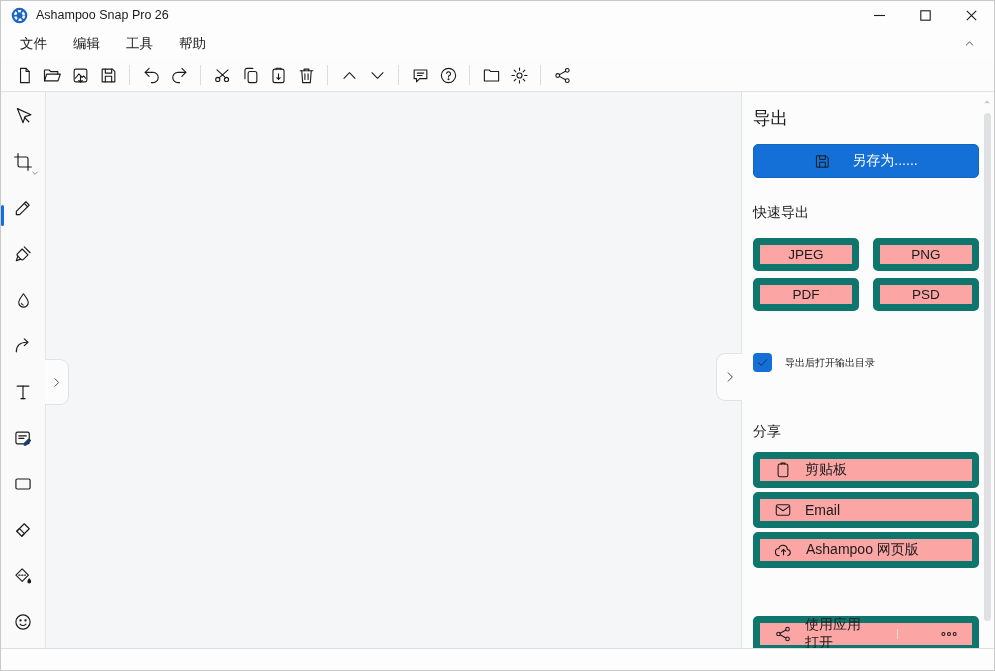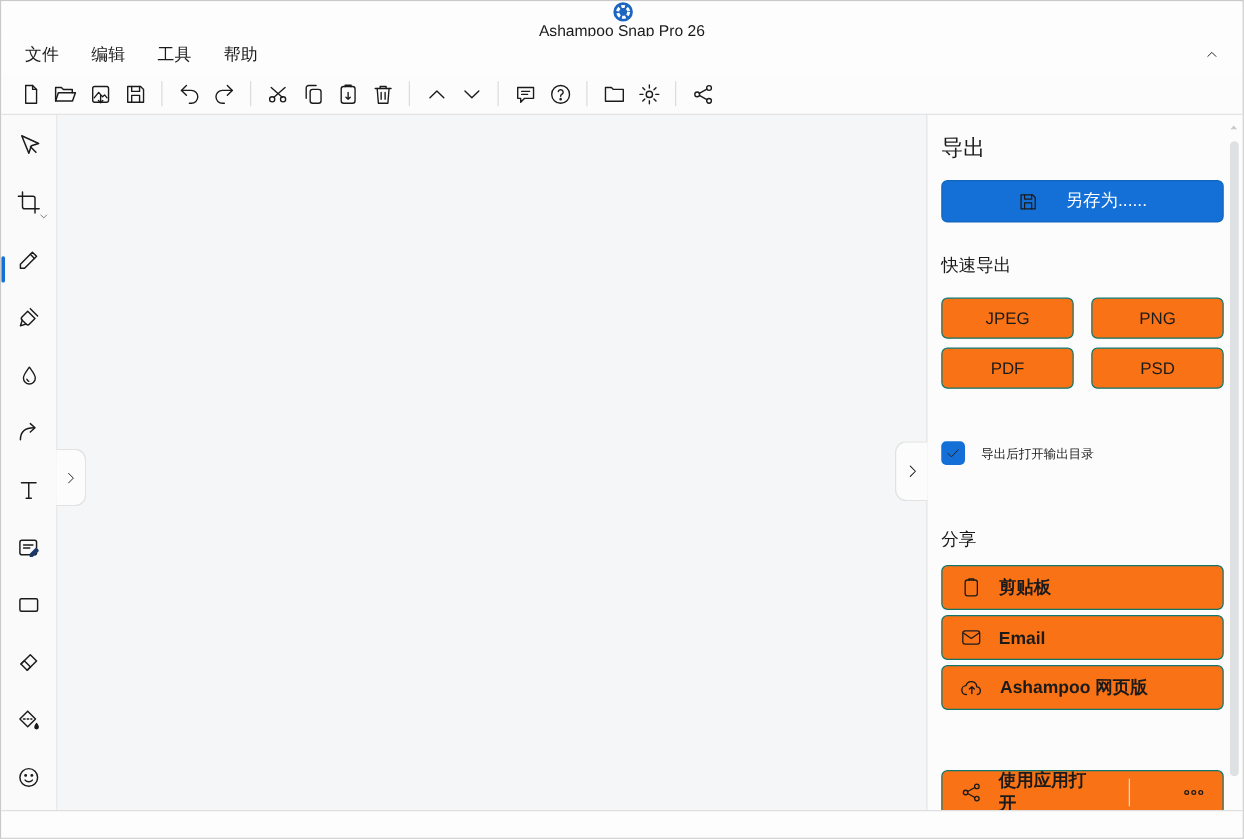--- a/index.html
+++ b/index.html
@@ -6,21 +6,21 @@
   html,body { width:995px; height:671px; overflow:hidden; }
   body {
     font-family:"Liberation Sans","DejaVu Sans",sans-serif;
     color:#1b1b1b; background:#fdfdfd; position:relative;
     border:1px solid #c9c9c9;
   }
   svg { display:block; }
   .ic { stroke:#1b1b1b; fill:none; stroke-width:1.4; stroke-linecap:round; stroke-linejoin:round; }
 
   
-  .titlebar { height:28px; display:flex; align-items:center; background:#fdfdfd;flex-direction:column; }
+  .titlebar { height:28px; display:flex; align-items:center; background:#fdfdfd; }
   .app-icon { width:17px; height:17px; margin:0 8px 0 10px; }
   .win-title { font-size:12.5px; color:#1b1b1b; flex:1; }
   .win-controls { display:flex; height:100%; }
   .win-btn { width:46px; height:100%; display:flex; align-items:center; justify-content:center; cursor:default; }
 
   
   .menubar { height:30px; display:flex; align-items:center; background:#fdfdfd; padding-left:6px; position:relative; }
   .menu-item { font-size:13.5px; padding:4px 13px; border-radius:4px; }
   .menu-collapse { position:absolute; right:18px; top:8px; }
 
@@ -46,28 +46,28 @@
   
   .panel { width:255px; background:#fcfcfc; border-left:1px solid #e4e4e4; position:relative; overflow:hidden; }
   .panel-title { position:absolute; left:11px; top:14px; font-size:17.5px; color:#1a1a1a; }
   .btn-primary {
     position:absolute; left:11px; top:52px; width:226px; height:34px;
     background:#1470d6; border:1px solid #1265bd; border-radius:5px;
     color:#fff; font-size:14px; display:flex; align-items:center; justify-content:center; gap:21px;
   }
   .section-label { position:absolute; left:11px; font-size:14px; color:#1a1a1a; }
   .btn-light {
-    background:#f97316; border:1px solid #0f766e; border-radius:5px;
+    background:#fca5a5; border:7px solid #0f766e; border-radius:5px;
     font-size:13.5px; color:#1b1b1b; display:flex; align-items:center; justify-content:center;
   }
   .fmt-btn { position:absolute; width:106px; height:33px; }
   .check-row { position:absolute; left:11px; top:261px; display:flex; align-items:center; gap:13px; }
   .checkbox { width:19px; height:19px; background:#1470d6; border-radius:4px; display:flex; align-items:center; justify-content:center; }
   .check-label { font-size:10px; }
-  .share-btn { position:absolute; left:11px; width:226px; height:36px; justify-content:flex-start; padding-left:14px; gap:13px; font-size:14px;font-weight:bold; }
+  .share-btn { position:absolute; left:11px; width:226px; height:36px; justify-content:flex-start; padding-left:14px; gap:13px; font-size:14px; }
   .share-last { display:flex; align-items:stretch; padding:0;gap:28px; }
   .share-last-main { flex:1; display:flex; align-items:center; padding-left:14px; gap:13px; }
   .share-last-sep { width:1px; background:#dcdcdc; margin:6px 0; }
   .share-last-more { width:46px; display:flex; align-items:center; justify-content:center; }
 
   
   .scroll-arrow { position:absolute; right:5px; top:6px; }
   .scroll-thumb { position:absolute; right:5px; top:21px; width:7px; height:508px; background:#dfe0e1; border-radius:4px; }
 
   

